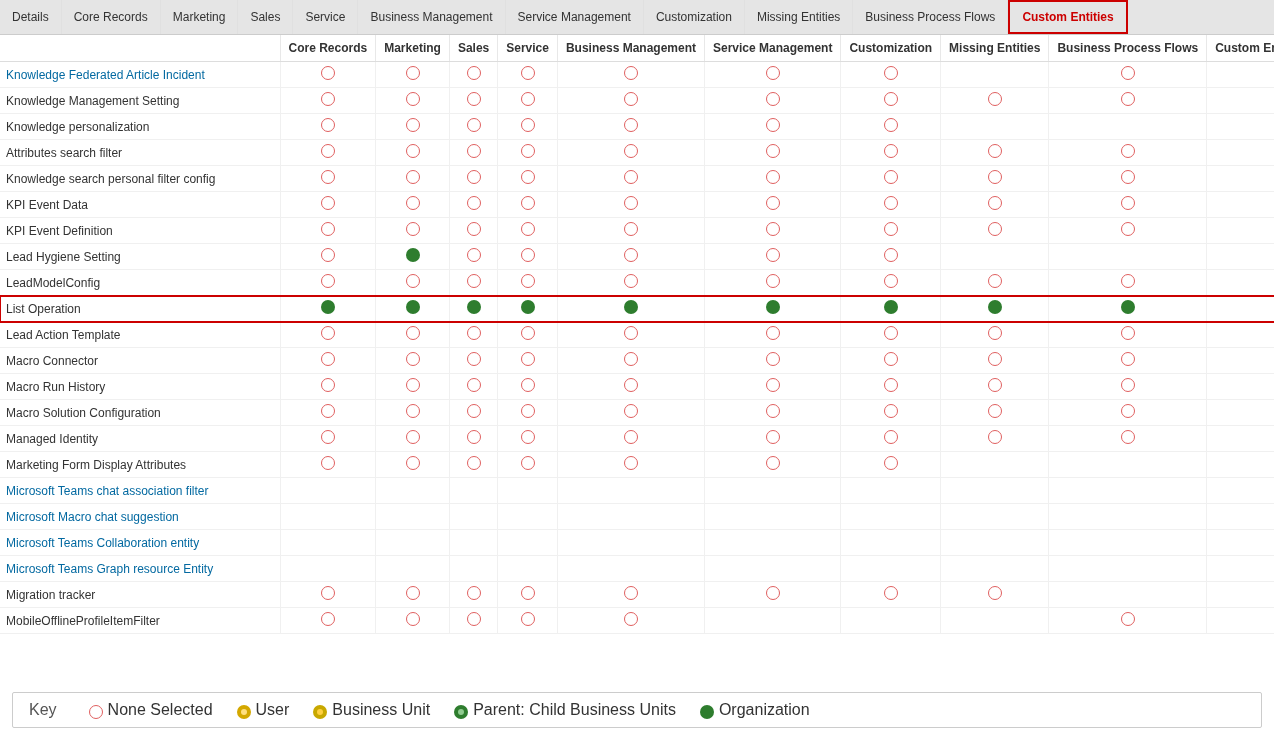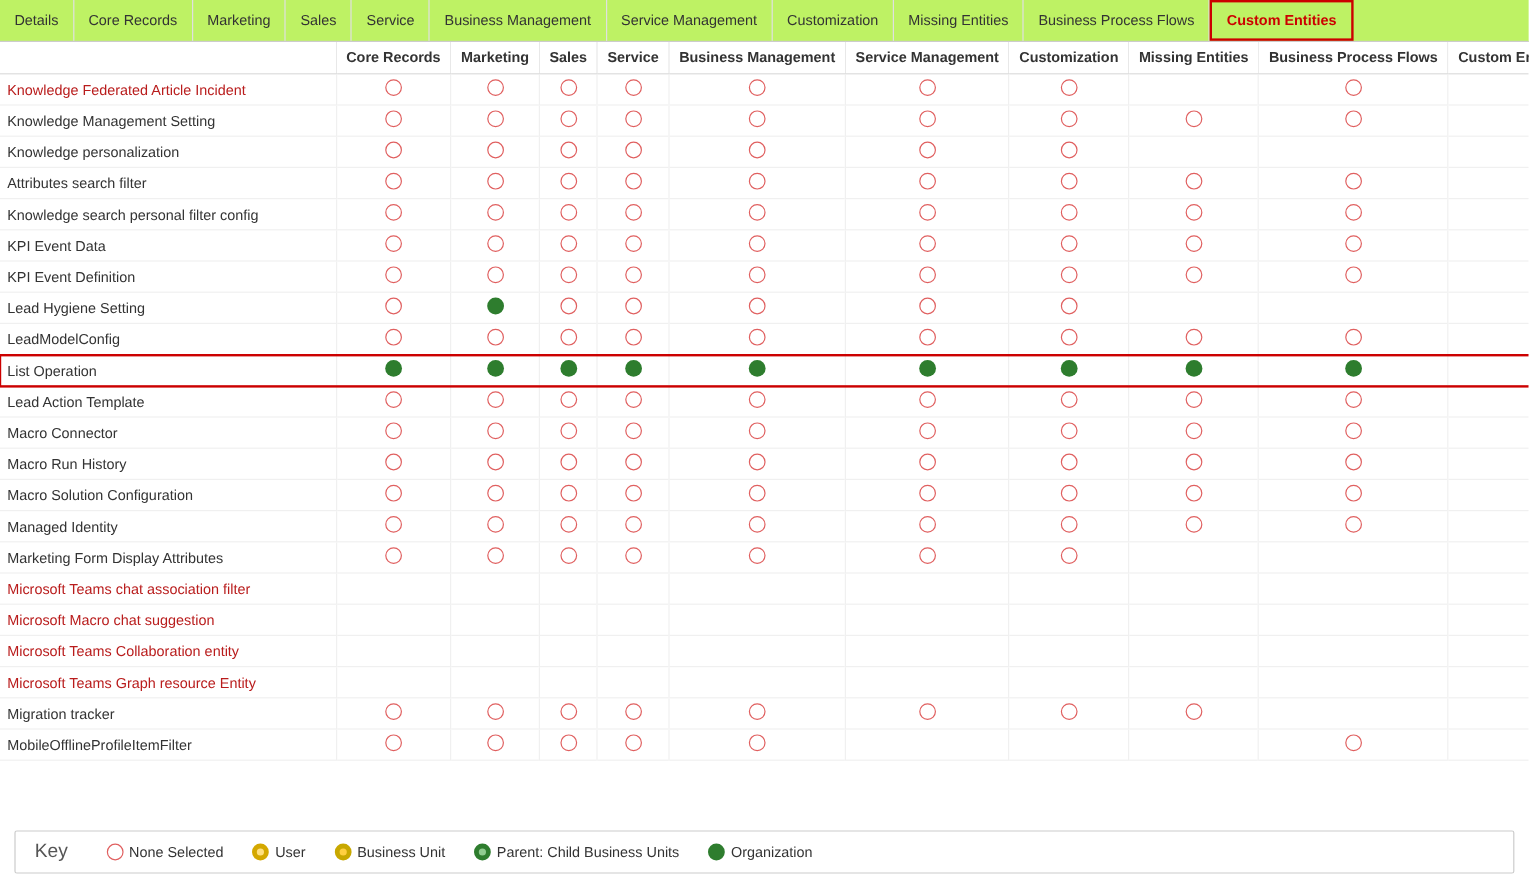--- a/index.html
+++ b/index.html
@@ -1,54 +1,54 @@
 <!DOCTYPE html>
 <html><head>
   <meta charset="utf-8">
   <style>
     * { box-sizing: border-box; margin: 0; padding: 0; }
     body { font-family: 'Segoe UI', Arial, sans-serif; font-size: 12px; background: #fff; color: #333; }
 
     .container { display: flex; flex-direction: column; width: 1274px; height: 736px; overflow: hidden; }
 
     
-    .header-tabs { display: flex; align-items: stretch; border-bottom: 1px solid #ccc; background: #bef264; flex-shrink: 0; }
+    .header-tabs { display: flex; align-items: stretch; border-bottom: 1px solid #ccc; background: #e5e5e5; flex-shrink: 0; }
     .tab { padding: 8px 12px; font-size: 12px; cursor: pointer; white-space: nowrap; border-right: 1px solid #e0e0e0; display: flex; align-items: center; color: #333; }
     .tab.active-tab { border: 2px solid #c00; color: #c00; font-weight: 600; }
 
     
     .main { display: flex; flex-direction: column; flex: 1; overflow: hidden; }
 
     
     .table-wrapper { flex: 1; overflow-y: scroll; overflow-x: hidden; position: relative; }
     table { width: 100%; border-collapse: collapse; }
     thead th { background: #fff; font-weight: 600; font-size: 12px; padding: 6px 8px; border-bottom: 1px solid #ddd; border-right: 1px solid #e8e8e8; text-align: center; white-space: nowrap; position: sticky; top: 0; z-index: 10; }
     thead th:first-child { text-align: left; min-width: 280px; }
     tbody tr { border-bottom: 1px solid #f0f0f0; }
     tbody tr.highlighted { outline: 2px solid #c00; outline-offset: -1px; background: #fff; }
     td { padding: 4px 8px; font-size: 12px; border-right: 1px solid #f0f0f0; text-align: center; }
     td:first-child { text-align: left; padding-left: 6px; }
-    td.blue-link { color: #b91c1c; margin-left: 28px; }
+    td.blue-link { color: #0369a1; margin-left: 28px; }
 
     
     .circle { display: inline-block; width: 14px; height: 14px; border-radius: 50%; }
     .circle-none { border: 1.5px solid #e06060; background: transparent; }
     .circle-org { background: #2e7d2e; border: none; }
     .circle-parent { background: #2e7d2e; border: none; position: relative; }
     .circle-parent::after { content: ''; display: block; width: 6px; height: 6px; border-radius: 50%; background: #90cc90; position: absolute; top: 4px; left: 4px; }
     .circle-user { background: #d4a800; border: none; position: relative; }
     .circle-user::after { content: ''; display: block; width: 6px; height: 6px; border-radius: 50%; background: #ffe080; position: absolute; top: 4px; left: 4px; }
     .circle-bu { background: #c8a800; border: none; position: relative; }
     .circle-bu::after { content: ''; display: block; width: 6px; height: 6px; border-radius: 50%; background: #ffd040; position: absolute; top: 4px; left: 4px; }
     .circle-empty { display: inline-block; width: 14px; height: 14px; }
 
     
     .key-section { border: 1px solid #ccc; margin: 8px 12px; padding: 8px 16px; display: flex; align-items: center; gap: 24px; flex-shrink: 0; border-radius: 2px; }
     .key-title { font-size: 16px; color: #555; margin-right: 8px; }
-    .key-item { display: flex; align-items: flex-end; gap: 5px; font-size: 12px; }
+    .key-item { display: flex; align-items: flex-end; gap: 5px; font-size: 16px; }
 
     
     .table-wrapper::-webkit-scrollbar { width: 10px; }
     .table-wrapper::-webkit-scrollbar-track { background: #f0f0f0; }
     .table-wrapper::-webkit-scrollbar-thumb { background: #b0b0b0; border-radius: 3px; }
   </style>
 </head>
 <body>
 
 <div class="container">

